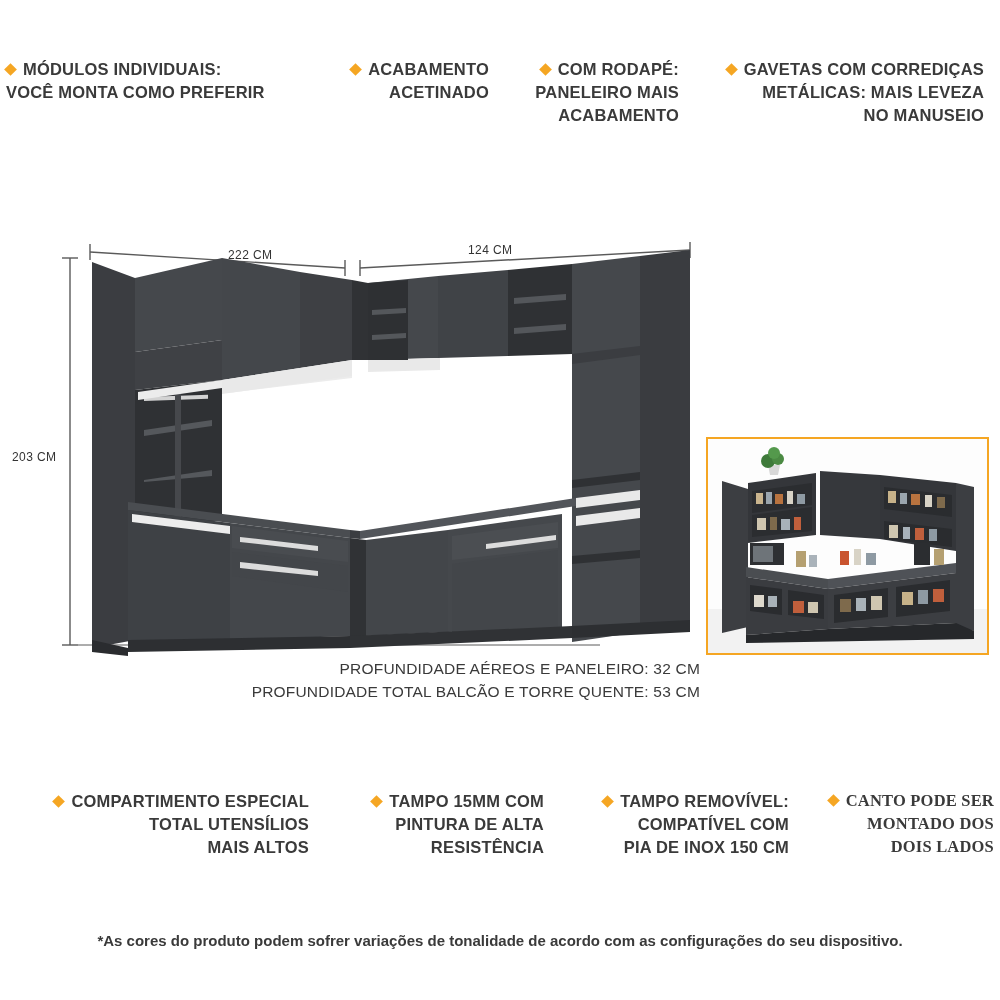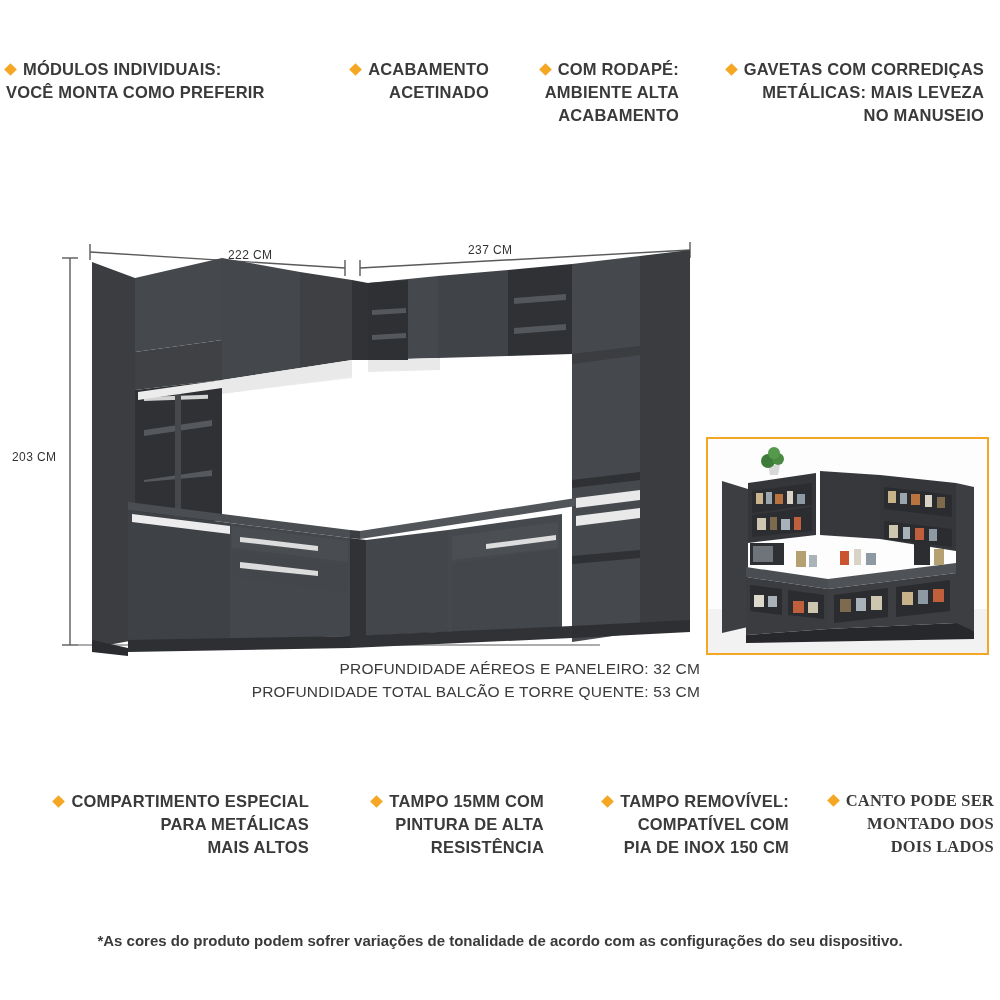--- a/index.html
+++ b/index.html
@@ -117,34 +117,34 @@
   <div class="feature f1">
     <span class="first-line">
       <span class="diamond"></span><span>ACABAMENTO</span>
     </span><br>
     <span>ACETINADO</span>
   </div>
   <div class="feature f2">
     <span class="first-line">
       <span class="diamond"></span><span>COM RODAPÉ:</span>
     </span><br>
-    <span>AMBIENTE ALTA</span><br>
+    <span>PANELEIRO MAIS</span><br>
     <span>ACABAMENTO</span>
   </div>
   <div class="feature f3">
     <span class="first-line">
       <span class="diamond"></span><span>GAVETAS COM CORREDIÇAS</span>
     </span><br>
     <span>METÁLICAS: MAIS LEVEZA</span><br>
     <span>NO MANUSEIO</span>
   </div>
 </div>
 
 <div class="dim-label" id="dim-222">222 CM</div>
-<div class="dim-label" id="dim-264">237 CM</div>
+<div class="dim-label" id="dim-264">124 CM</div>
 <div class="dim-label" id="dim-203">203 CM</div>
 
 <div id="drawing">
 <svg width="720" height="500" viewBox="0 0 720 500" xmlns="http://www.w3.org/2000/svg">
   <defs>
     <linearGradient id="gdark" x1="0" y1="0" x2="1" y2="0">
       <stop offset="0%" stop-color="#43464a"></stop>
       <stop offset="100%" stop-color="#3a3c40"></stop>
     </linearGradient>
   </defs>
@@ -323,21 +323,21 @@
 </div>
 
 <div class="caption" id="cap1">PROFUNDIDADE AÉREOS E PANELEIRO: 32 CM</div>
 <div class="caption" id="cap2">PROFUNDIDADE TOTAL BALCÃO E TORRE QUENTE: 53 CM</div>
 
 <div class="features bottom">
   <div class="feature f0">
     <span class="first-line">
       <span class="diamond"></span><span>COMPARTIMENTO ESPECIAL</span>
     </span><br>
-    <span>PARA METÁLICAS</span><br>
+    <span>TOTAL UTENSÍLIOS</span><br>
     <span>MAIS ALTOS</span>
   </div>
   <div class="feature f1">
     <span class="first-line">
       <span class="diamond"></span><span>TAMPO 15MM COM</span>
     </span><br>
     <span>PINTURA DE ALTA</span><br>
     <span>RESISTÊNCIA</span>
   </div>
   <div class="feature f2">

